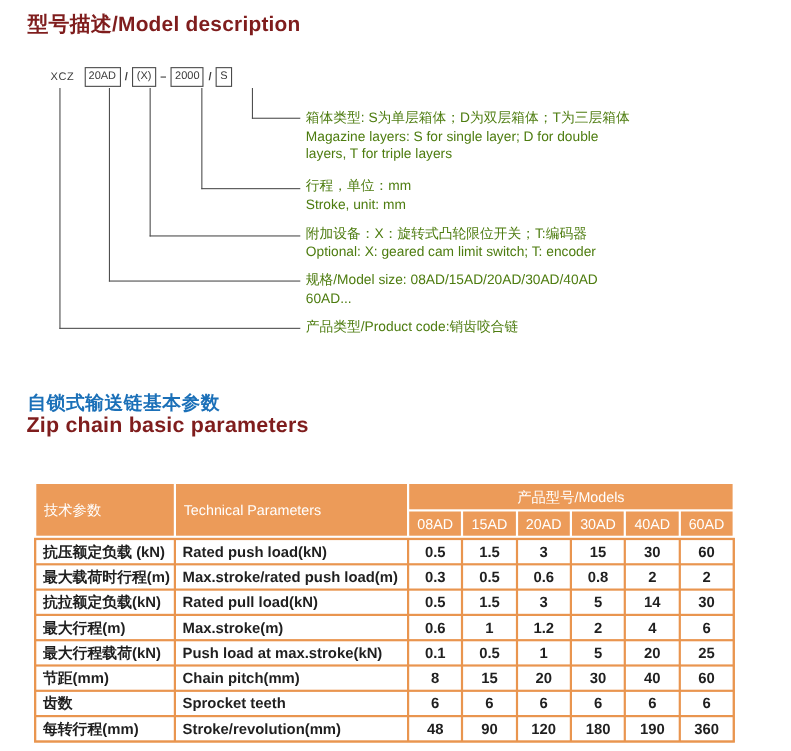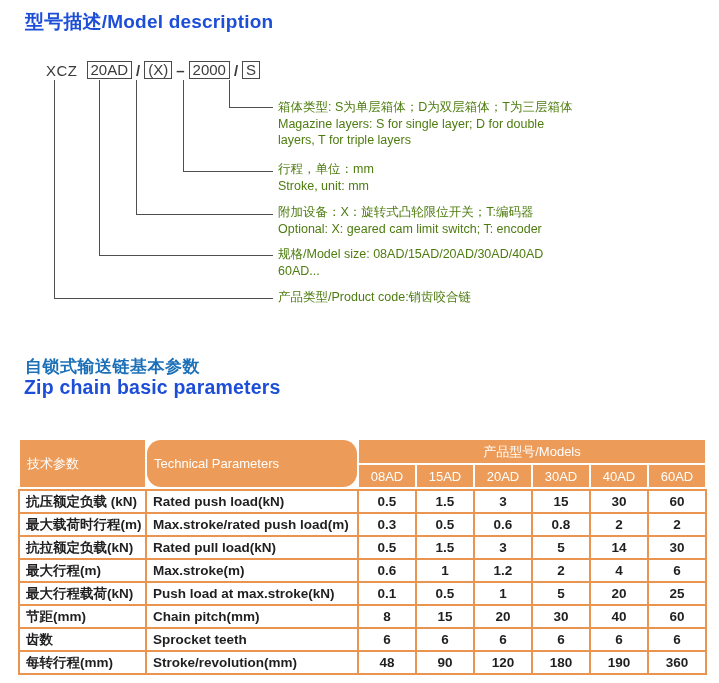--- a/index.html
+++ b/index.html
@@ -4,37 +4,37 @@
 <style>
   html,body{margin:0;padding:0;}
   body{
     width:719px;height:683px;position:relative;background:#ffffff;
     font-family:"Liberation Sans","DejaVu Sans",sans-serif;
     color:#3d3d3d;overflow:hidden;
   }
   .abs{position:absolute;}
 
   
-  .sec-title{color:#1d4ed8;font-weight:bold;font-size:19px;letter-spacing:.2px;}
+  .sec-title{color:#7f1d1d;font-weight:bold;font-size:19px;letter-spacing:.2px;}
   .sec-title-zh{color:#1b70b8;font-weight:bold;font-size:17px;letter-spacing:.5px;}
 
   
-  .code-row{left:46px;top:61px;display:flex;align-items:center;font-size:15px;color:#3b3b3b;font-weight:500;}
+  .code-row{left:46px;top:61px;display:flex;align-items:center;font-size:10px;color:#3b3b3b;font-weight:500;}
   .code-prefix{margin-right:9px;letter-spacing:.5px;}
   .code-box{border:1px solid #4a4a4a;padding:0 3px;height:16px;line-height:16px;display:inline-block;}
   .code-sep{margin:0 4px;font-weight:bold;}
 
   
   .connector{border-left:1.4px solid #4f4f4f;border-bottom:1.4px solid #4f4f4f;}
 
   
   .callout{left:278px;font-size:12.5px;line-height:16.5px;color:#4d7c0f;font-weight:500;white-space:nowrap;}
 
   
-  .tbl-wrap{left:18px;top:440px;width:689px;}
+  .tbl-wrap{left:31px;top:440px;width:637px;}
   .tbl-header{
     margin:0 2px;display:grid;
     grid-template-columns:125px 210px repeat(6,1fr);
     grid-template-rows:23px 22px;gap:2px;background:#ffffff;
   }
   .hcell{background:#ec9b59;color:#ffffff;font-size:13px;display:flex;align-items:center;justify-content:center;}
   .hcell.span2{grid-row:1/3;justify-content:flex-start;padding-left:7px;}
   .hcell.models{grid-column:3/9;}
   .tbl-body{
     margin-top:2px;display:grid;
@@ -92,21 +92,21 @@
   <div>产品类型/Product code:销齿咬合链</div>
 </div>
 
 <div class="abs sec-title-zh" style="left:25px;top:355px;text-align:right;">自锁式输送链基本参数</div>
 <div class="abs sec-title" style="left:24px;top:376px;font-size:19.5px;">Zip chain basic parameters</div>
 
 <div class="abs tbl-wrap">
 
   <div class="tbl-header">
     <div class="hcell span2 lbl">技术参数</div>
-    <div class="hcell span2" style="justify-content:flex-start;padding-left:7px;border-radius:14px;">Technical Parameters</div>
+    <div class="hcell span2" style="justify-content:flex-start;padding-left:7px;">Technical Parameters</div>
     <div class="hcell models">产品型号/Models</div>
     <div class="hcell">08AD</div>
     <div class="hcell">15AD</div>
     <div class="hcell">20AD</div>
     <div class="hcell">30AD</div>
     <div class="hcell">40AD</div>
     <div class="hcell">60AD</div>
   </div>
 
   <div class="tbl-body">

